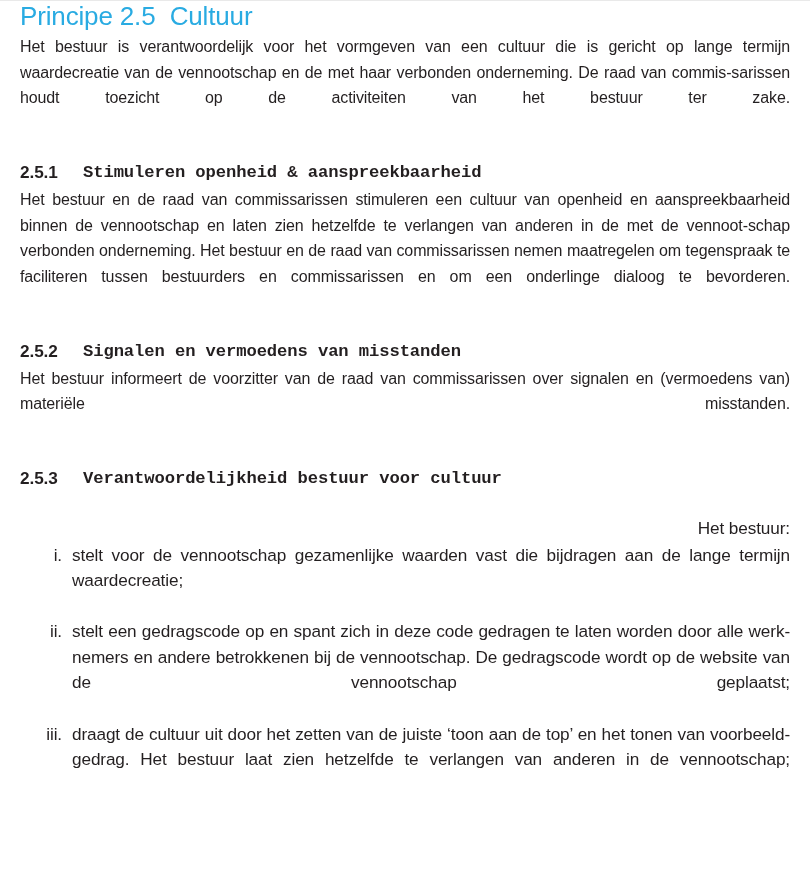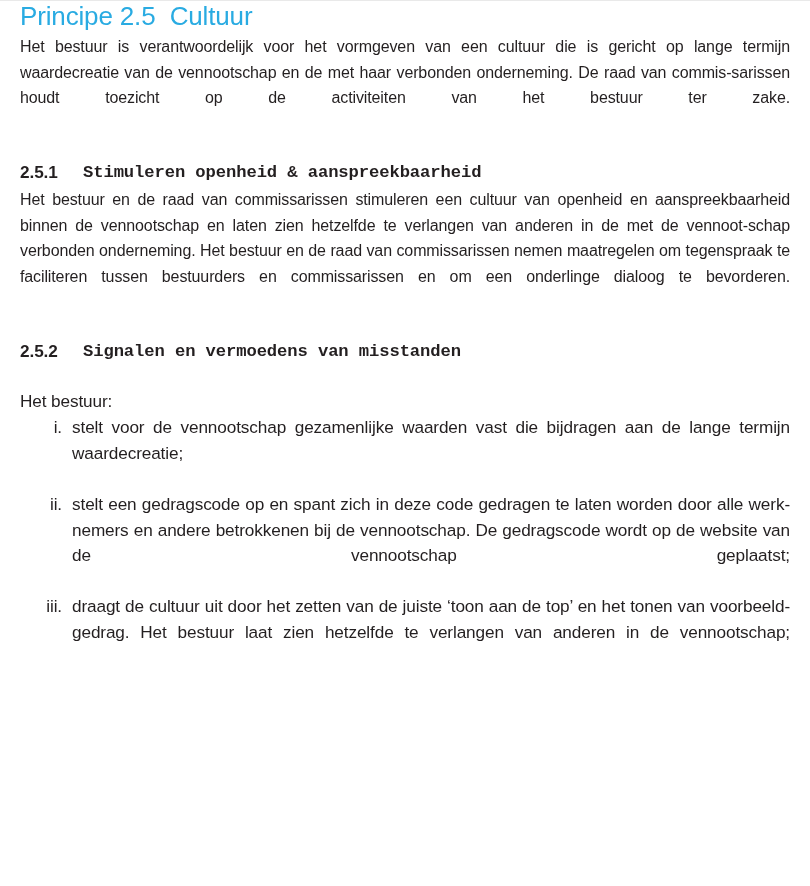--- a/index.html
+++ b/index.html
@@ -84,20 +84,21 @@
     flex: 1 1 auto;
     font-family: Liberation Mono, monospace;
   }
 
   
   .list-lead {
     font-size: 17.2px;
     line-height: 25.6px;
     margin: 0 0 1px 0;
     letter-spacing: -0.12px;
+    text-align: right;
   }
 
   
   ol.roman-list {
     list-style: none;
     margin: 0;
     padding: 0;
   }
   ol.roman-list > li {
     position: relative;
@@ -148,23 +149,28 @@
       <span class="sec-title">Stimuleren openheid &amp; aanspreekbaarheid</span>
     </h2>
     <p class="body-text">Het bestuur en de raad van commissarissen stimuleren een cultuur van openheid en aanspreekbaarheid binnen de vennootschap en laten zien hetzelfde te verlangen van anderen in de met de vennoot-schap verbonden onderneming. Het bestuur en de raad van commissarissen nemen maatregelen om tegenspraak te faciliteren tussen bestuurders en commissarissen en om een onderlinge dialoog te bevorderen.</p>
   </div>
 
   <div class="section">
     <h2 class="section-heading">
       <span class="sec-num">2.5.2</span>
       <span class="sec-title">Signalen en vermoedens van misstanden</span>
     </h2>
+    <p class="body-text">Het bestuur informeert de voorzitter van de raad van commissarissen over signalen en (vermoedens van) materiële misstanden.</p>
   </div>
 
   <div class="section">
+    <h2 class="section-heading">
+      <span class="sec-num">2.5.3</span>
+      <span class="sec-title">Verantwoordelijkheid bestuur voor cultuur</span>
+    </h2>
   </div>
 
   <div class="list-block">
     <p class="list-lead">Het bestuur:</p>
 
     <ol class="roman-list">
       <li>
         <span class="marker">i.</span>
         <span class="item-text">stelt voor de vennootschap gezamenlijke waarden vast die bijdragen aan de lange termijn waardecreatie;</span>
       </li>

